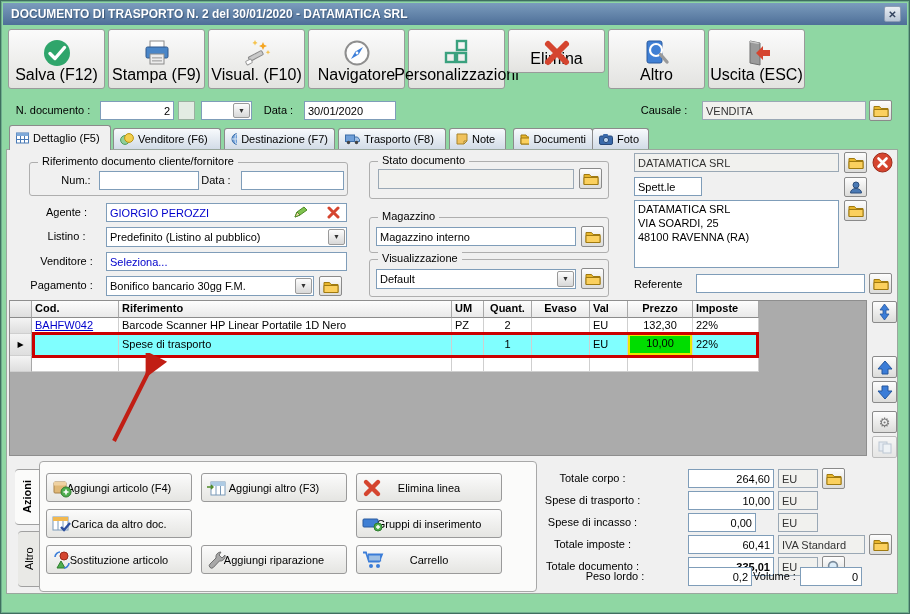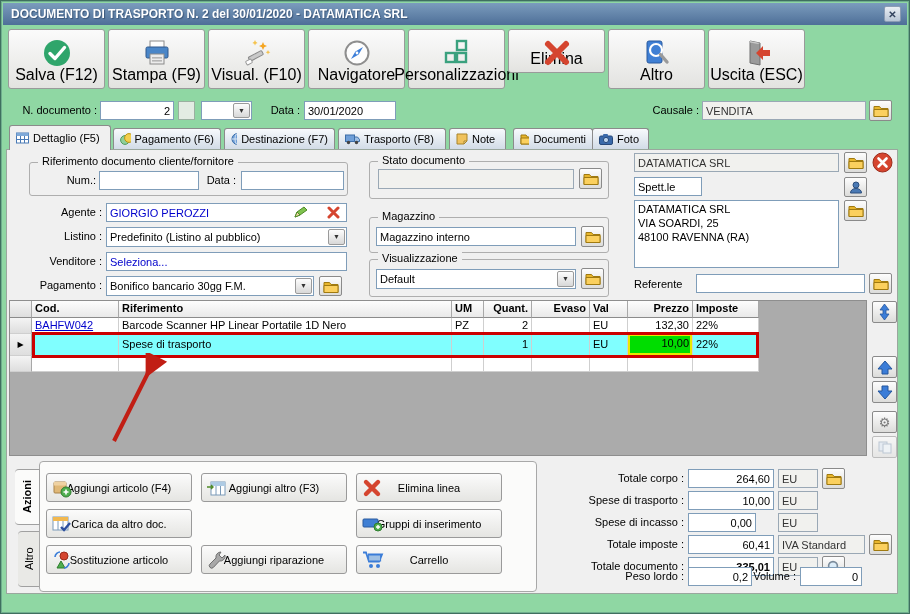--- a/index.html
+++ b/index.html
@@ -1,21 +1,21 @@
 <!DOCTYPE html>
 <html><head>
 <meta charset="utf-8">
 <style>
   * { margin:0; padding:0; box-sizing:border-box; }
   html,body { background:#d4d4d4; font-family:"Liberation Sans", sans-serif; }
   .window { position:relative; width:910px; height:614px; background:#8fd7a3;
             border:1px solid #3f6f5f; box-shadow:inset 0 0 0 1px #6fae8e; overflow:hidden; }
   .abs { position:absolute; }
   .lbl { font-size:11px; color:#000; line-height:18px; white-space:nowrap; }
-  .rt { text-align:right; }
+  .rt { text-align:center; }
   .fld { background:#fff; border:1px solid #7f9db9; font-size:11px; line-height:16px;
          padding:1px 3px; overflow:hidden; white-space:nowrap; }
   .fld.ro { background:#f1f1ee; border-color:#9aa8b5; color:#333; }
   .num { text-align:right; }
   .blue { color:#0000cc; }
   .combo { background:#fff; border:1px solid #7f9db9; font-size:11px; line-height:16px;
            padding:1px 20px 1px 3px; overflow:hidden; white-space:nowrap; }
   .carrow { position:absolute; right:1px; top:1px; bottom:1px; width:17px;
             background:linear-gradient(#fdfdfd,#d8d8d8); border:1px solid #9a9a9a; border-radius:2px;
             display:flex; align-items:center; justify-content:center; font-size:7px; color:#333; }
@@ -181,21 +181,21 @@
         <line x1="8.5" y1="4" x2="8.5" y2="11" stroke="#4a7ab5"></line>
         <line x1="0.5" y1="7.5" x2="12.5" y2="7.5" stroke="#4a7ab5"></line>
       </svg>
     <span>Dettaglio (F5)</span>
   </div>
   <div class="tab" style="left:112px;width:108px;">
     <svg width="14" height="12">
         <circle cx="5" cy="7" r="4.4" fill="#8fcf9a" stroke="#4f9a5e"></circle>
         <circle cx="9" cy="5" r="4.4" fill="#f2cf4e" stroke="#b99410"></circle>
       </svg>
-    <span>Pagamento (F6)</span>
+    <span>Venditore (F6)</span>
   </div>
   <div class="tab" style="left:223px;width:111px;">
     <svg width="13" height="12">
         <circle cx="6.5" cy="6" r="5.5" fill="#6f9fd8" stroke="#3c6ea8"></circle>
         <ellipse cx="6.5" cy="6" rx="2.5" ry="5.5" fill="none" stroke="#d8e6f4"></ellipse>
         <line x1="1" y1="6" x2="12" y2="6" stroke="#d8e6f4"></line>
       </svg>
     <span>Destinazione (F7)</span>
   </div>
   <div class="tab" style="left:337px;width:108px;text-align:right;">

